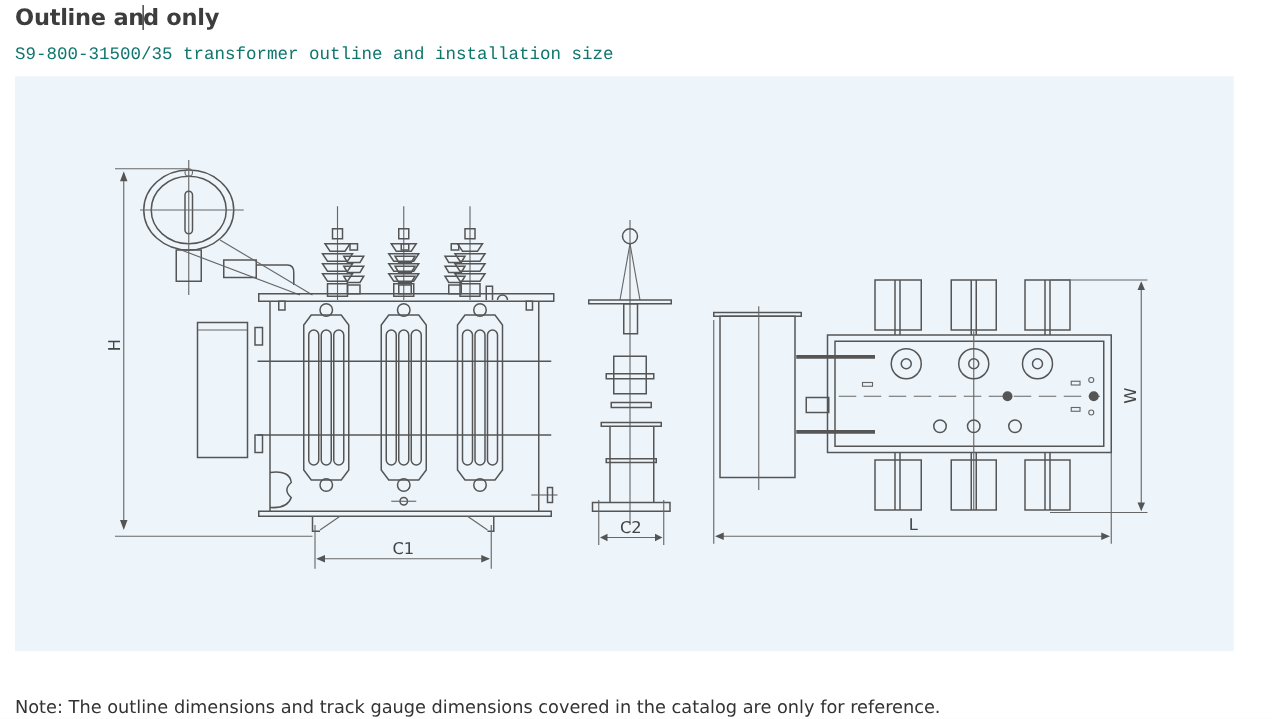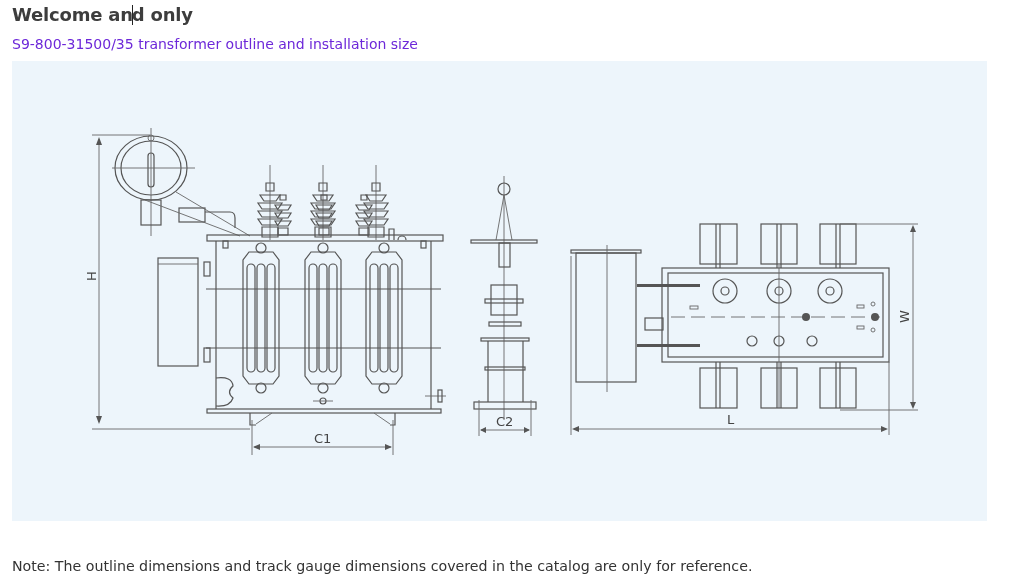--- a/index.html
+++ b/index.html
@@ -1,30 +1,30 @@
 <!DOCTYPE html>
 <html><head>
 <meta charset="utf-8">
 <style>
   html, body { margin: 0; padding: 0; }
   body { width: 1018px; height: 575px; background: #ffffff; font-family: "DejaVu Sans", sans-serif; color: #3a3a3a; position: relative; overflow: hidden; }
   .title { position: absolute; left: 12px; top: 4px; font-size: 18px; font-weight: bold; color: #3d3d3d; letter-spacing: -0.2px; }
   .caret { display: inline-block; width: 1px; height: 20px; background: #222; vertical-align: -4px; margin: 0 -1px; }
-  .subtitle { position: absolute; left: 12px; top: 36px; font-size: 14px; color: #6d28d9; }
+  .subtitle { position: absolute; left: 12px; top: 36px; font-size: 14px; color: #0f766e; font-family: Liberation Mono, monospace; }
   .panel { position: absolute; left: 12px; top: 61px; width: 975px; height: 460px; background: #edf5fb; }
   .note { position: absolute; left: 12px; top: 556px; font-size: 14.2px; color: #333; line-height: 21px; }
   svg { position: absolute; left: 0; top: 0; }
   .ln { stroke: #555; stroke-width: 1.2; fill: none; }
   .lt { stroke: #666; stroke-width: 0.9; fill: none; }
   .dim { font-size: 13px; fill: #444; font-family: "DejaVu Sans", sans-serif; }
 </style>
 </head>
 <body>
 
-<div class="title"><span>Welcome an</span><span class="caret"></span><span>d only</span></div>
+<div class="title"><span>Outline an</span><span class="caret"></span><span>d only</span></div>
 <div class="subtitle">S9-800-31500/35 transformer outline and installation size</div>
 
 <div class="panel">
 <svg width="975" height="460" viewBox="12 61 975 460">
 
   <g>
 
     <line class="lt" x1="92" y1="135" x2="150" y2="135"></line>
     <line class="lt" x1="92" y1="429" x2="250" y2="429"></line>
     <line class="lt" x1="99" y1="139" x2="99" y2="422"></line>

